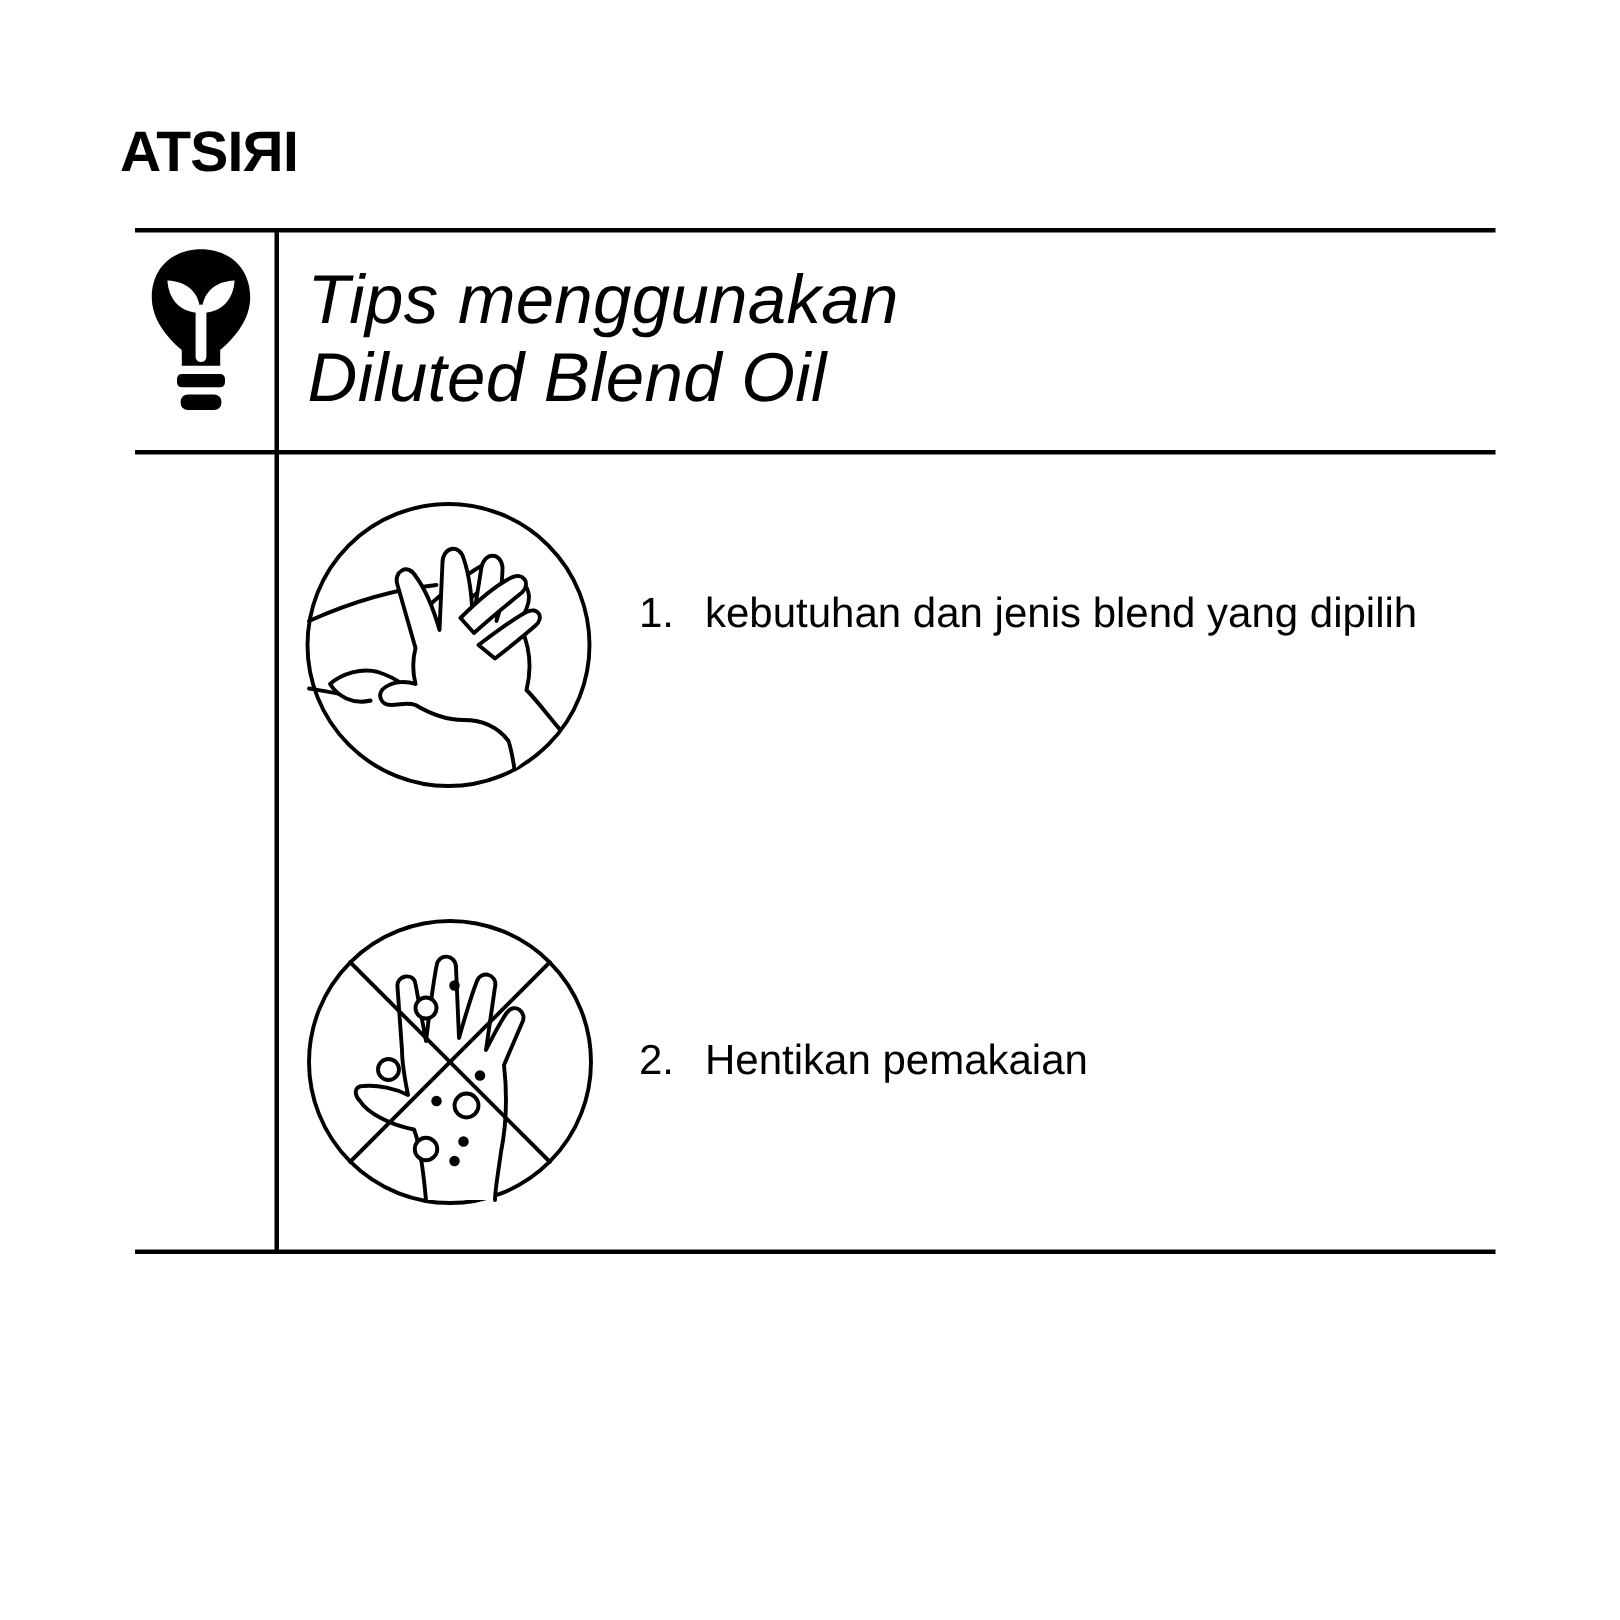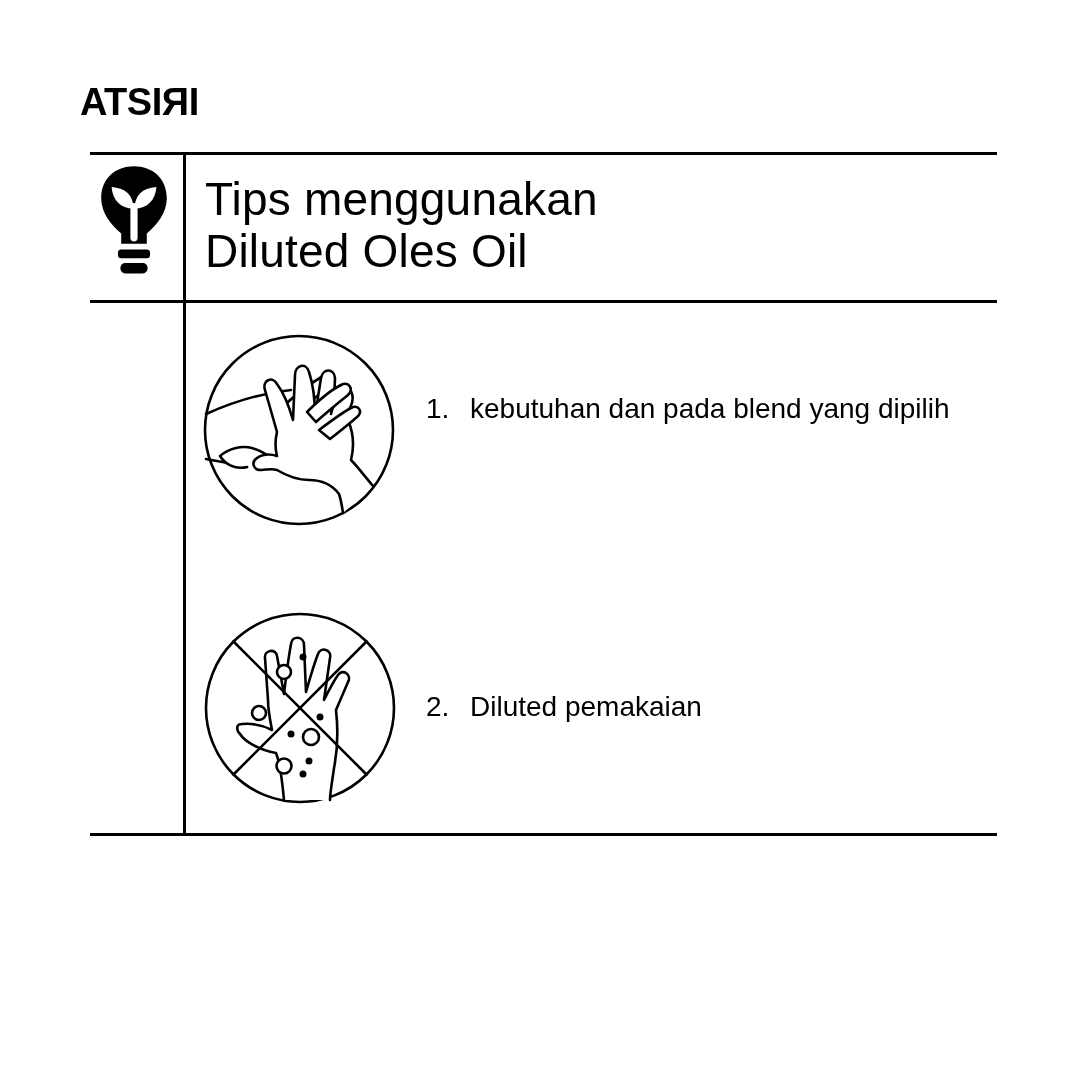--- a/index.html
+++ b/index.html
@@ -21,20 +21,21 @@
   .rule{position:absolute;left:90px;width:907px;height:3px;background:#000;}
   .rule-top{top:152px;}
   .rule-mid{top:300px;}
   .rule-bottom{top:833px;}
   .vrule{position:absolute;left:183px;top:152px;width:3px;height:684px;background:#000;}
   .bulb-icon{position:absolute;left:94px;top:162px;}
   .title{
     position:absolute;left:205px;top:173px;
     font-size:46px;line-height:52px;font-weight:400;
     letter-spacing:0.2px;
+    font-style:italic;
   }
   .circle-illust{position:absolute;}
   .illust-1{left:199px;top:330px;}
   .illust-2{left:200px;top:608px;}
   .tip{
     position:absolute;display:flex;
     font-size:28px;line-height:39px;font-weight:400;
   }
   .tip-1{left:426px;top:389px;}
   .tip-2{left:426px;top:687px;}
@@ -56,21 +57,21 @@
     <path d="M34,101 L66,101 L66,88 C79,77 91,62 91,44 C91,19 73,4 50,4 C27,4 9,19 9,44 C9,62 21,77 34,88 Z" fill="#000"></path>
     <rect x="45.5" y="50" width="9" height="48" rx="4.5" fill="#fff"></rect>
     <path d="M49.5,57 C33,57 23,46 22,30 C40,31 49,41 49.5,57 Z" fill="#fff"></path>
     <path d="M50.5,57 C67,57 77,46 78,30 C60,31 51,41 50.5,57 Z" fill="#fff"></path>
     <rect x="30" y="108" width="40" height="11" rx="4" fill="#000"></rect>
     <rect x="33" y="125" width="34" height="13" rx="6" fill="#000"></rect>
   </svg>
 
   <div class="title">
     <div>Tips menggunakan</div>
-    <div>Diluted Oles Oil</div>
+    <div>Diluted Blend Oil</div>
   </div>
 
   <svg class="circle-illust illust-1" width="200" height="200" viewBox="-100 -100 200 200" aria-hidden="true" fill="none" stroke="#000" stroke-width="2.6" stroke-linecap="round" stroke-linejoin="round">
     <circle cx="0" cy="0" r="94"></circle>
 
     <path d="M-93,-16 C-64,-29 -38,-37 -8,-40"></path>
     <path d="M-93,29 C-76,32 -64,34 -52,37"></path>
 
     <path d="M-52,37 C-64,40 -74,34 -79,26 C-71,19 -58,15 -47,18 C-41,20 -36,22 -31,26" fill="#fff"></path>
 
@@ -117,24 +118,24 @@
       <circle cx="-16" cy="58" r="7.5"></circle>
     </g>
 
     <path d="M-66.5,-66.5 L66.5,66.5"></path>
     <path d="M66.5,-66.5 L-66.5,66.5"></path>
   </svg>
 
   <div class="tip tip-1">
     <div class="tip-num">1.</div>
     <div class="tip-text">
-      <div>kebutuhan dan pada blend yang dipilih</div>
+      <div>kebutuhan dan jenis blend yang dipilih</div>
     </div>
   </div>
 
   <div class="tip tip-2">
     <div class="tip-num">2.</div>
     <div class="tip-text">
-      <div>Diluted pemakaian</div>
+      <div>Hentikan pemakaian</div>
     </div>
   </div>
 
 </div>
 
 </body></html>

